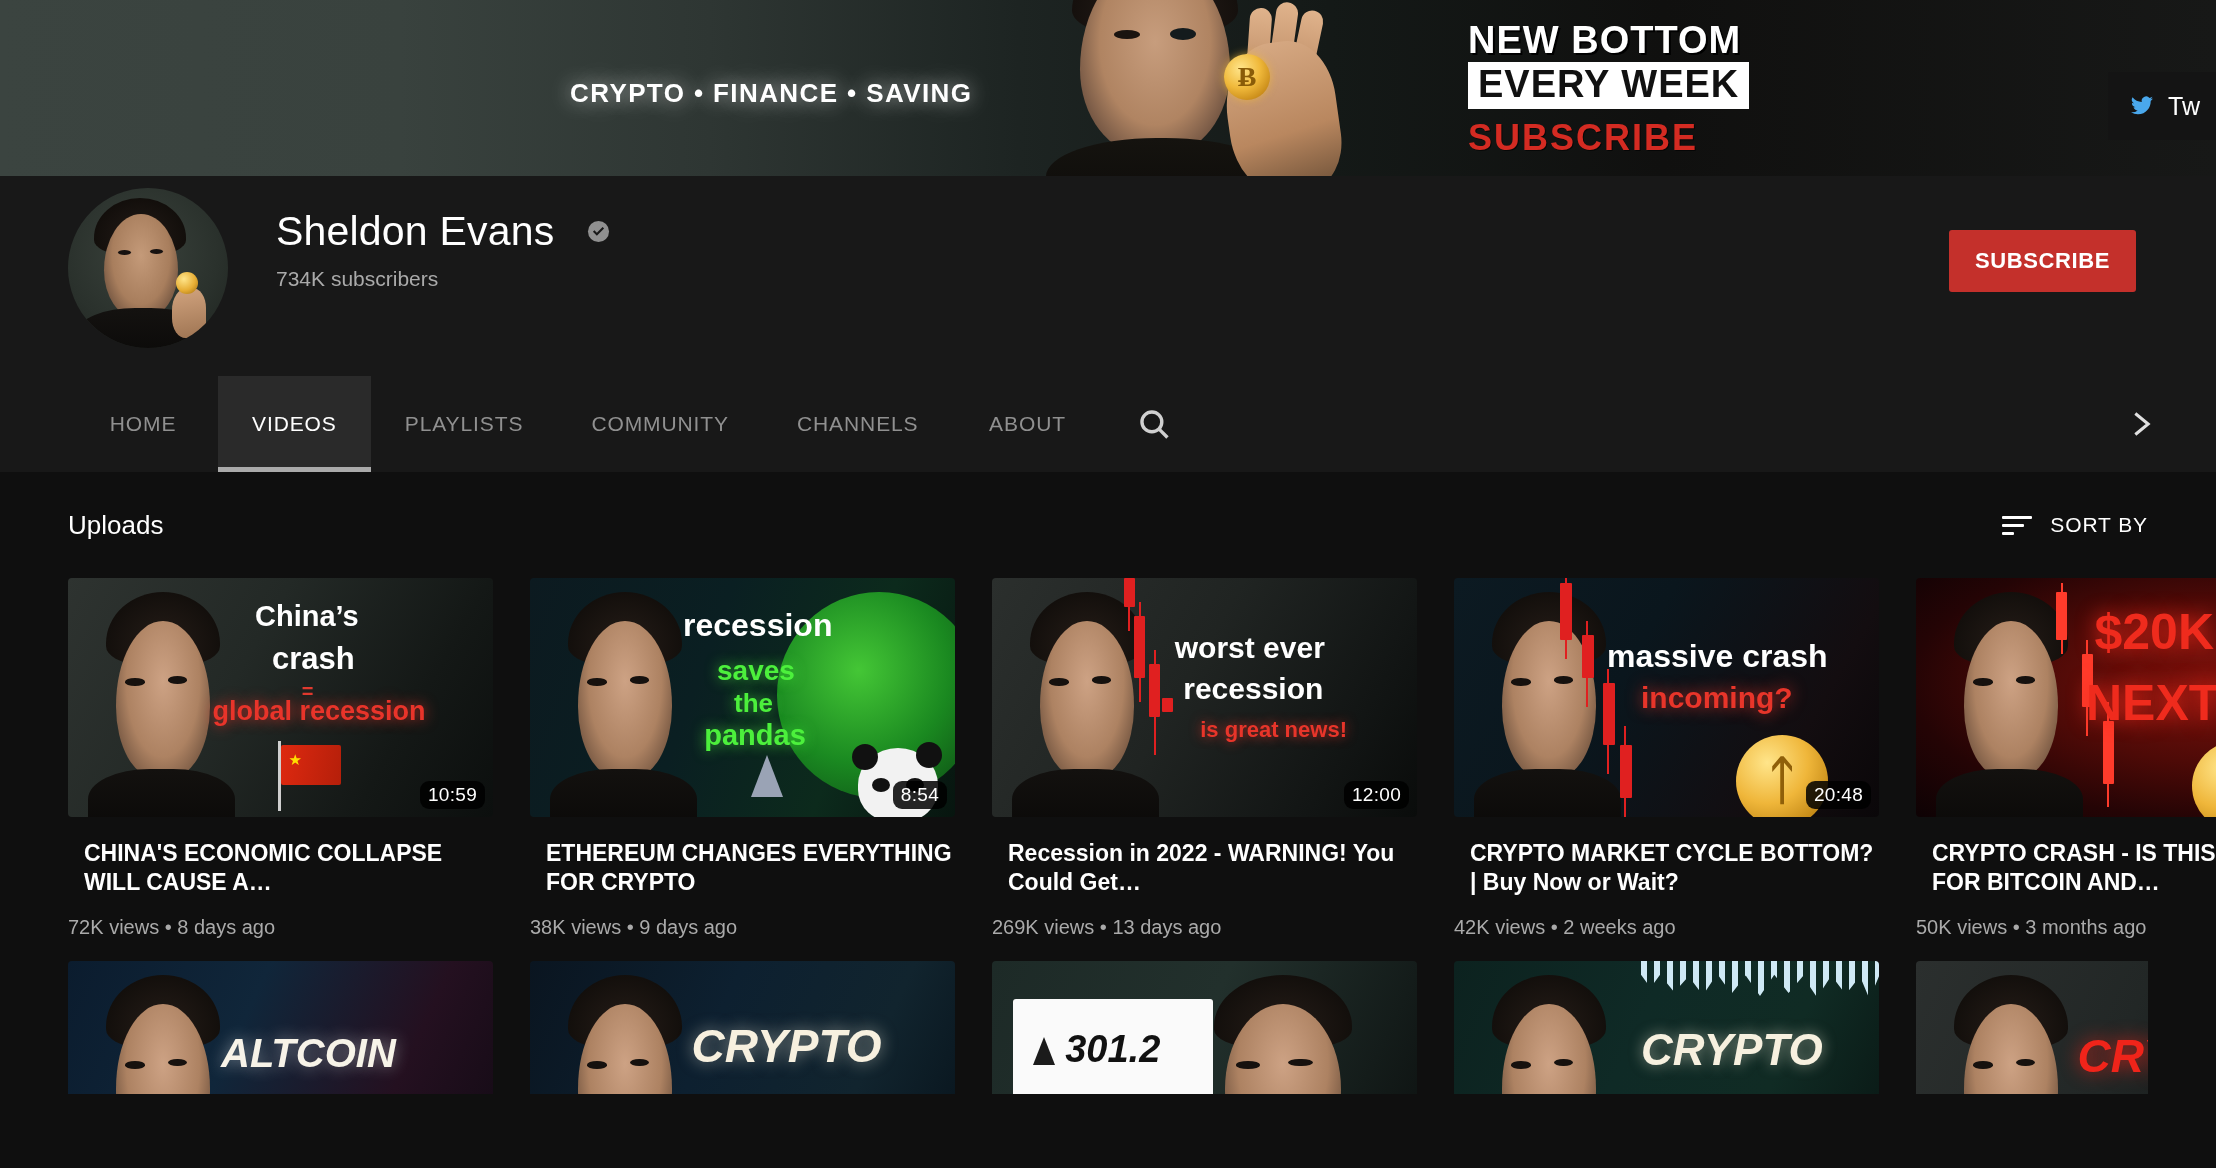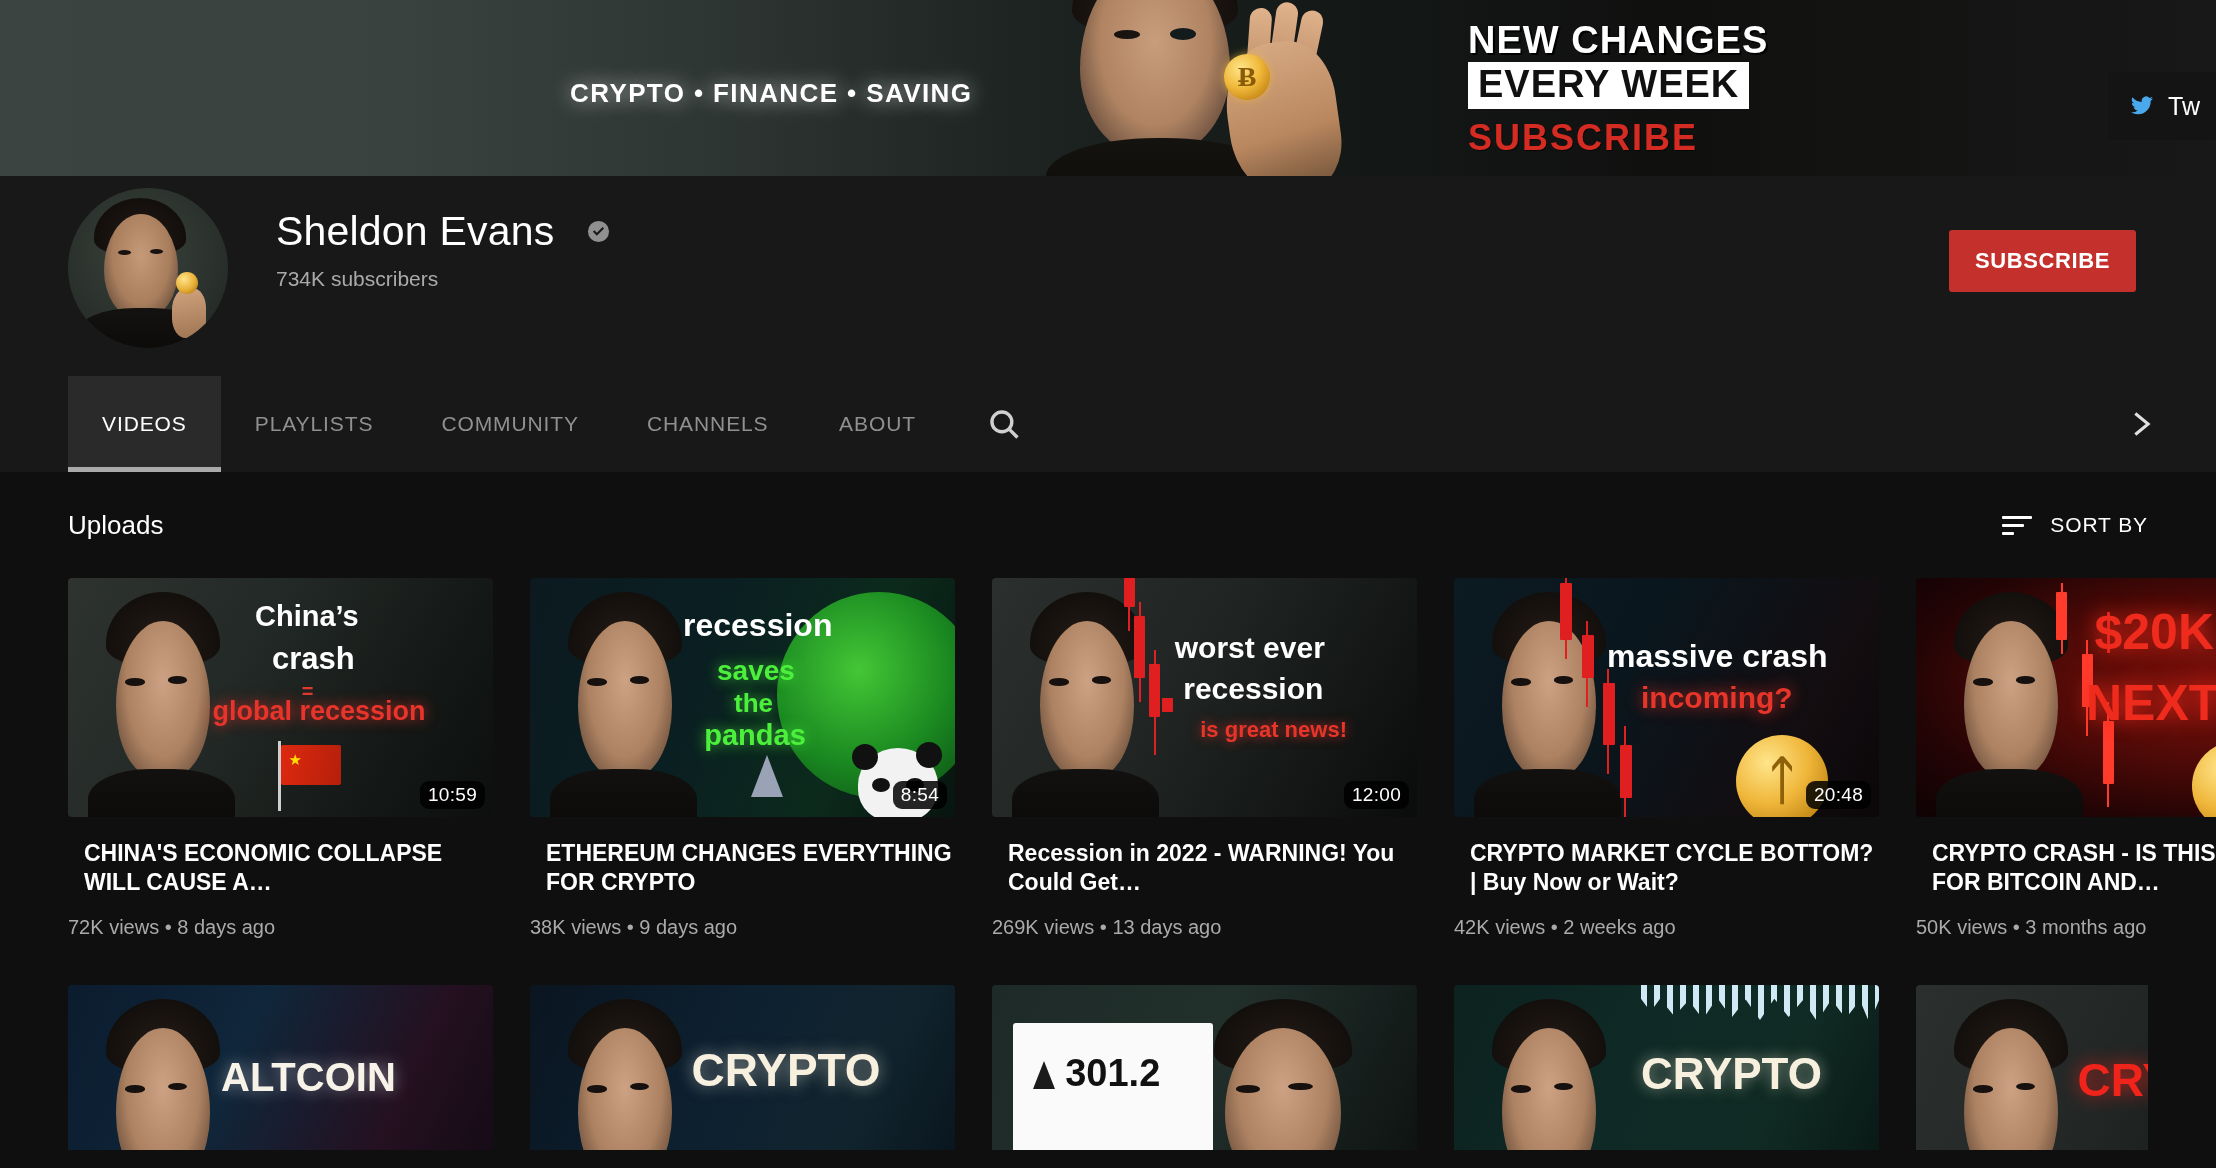--- a/index.html
+++ b/index.html
@@ -258,21 +258,21 @@
   .bg-20k   { background: radial-gradient(ellipse at 72% 44%, #7d120c 0%, #4e0a07 42%, #240405 72%, #0d0204 100%); }
   .bg-alt   { background: linear-gradient(115deg,#0b1c2e 0%,#10263a 38%,#241020 72%,#120a14 100%); }
   .bg-rally { background: linear-gradient(115deg,#0a1520 0%,#0d2030 40%,#11242e 72%,#07121a 100%); }
   .bg-port  { background: linear-gradient(115deg,#1d2a27 0%,#22302c 45%,#141c1a 80%,#0c100f 100%); }
   .bg-wint  { background: linear-gradient(115deg,#0c221f 0%,#0f2a26 40%,#102b24 70%,#081512 100%); }
   .bg-pain  { background: linear-gradient(115deg,#2b2f2e 0%,#222726 45%,#141818 80%,#0b0d0d 100%); }
 
   .candle { position: absolute; background: #e02020; border-radius: 1px; }
   .wick   { position: absolute; width: 2px; background: #e02020; }
 
-  .row2-wrap { margin-top: 46px; height: 165px; overflow: hidden; }
+  .row2-wrap { margin-top: 22px; height: 133px; overflow: hidden; font-style: italic; }
   .row2-wrap .thumb { border-radius: 4px 4px 0 0; }
 </style>
 </head>
 <body>
 
 <div class="banner">
   <div class="banner-tagline">CRYPTO • FINANCE • SAVING</div>
 
   <div class="banner-person">
     <div class="bp-hair"></div>
@@ -281,21 +281,21 @@
     <div class="bp-eye r"></div>
     <div class="bp-body"></div>
     <div class="bp-finger f1"></div>
     <div class="bp-finger f2"></div>
     <div class="bp-finger f3"></div>
     <div class="bp-hand"></div>
     <div class="bp-coin">Ƀ</div>
   </div>
 
   <div class="banner-cta">
-    <div class="cta-l1">NEW CHANGES</div>
+    <div class="cta-l1">NEW BOTTOM</div>
     <div class="cta-l2">EVERY WEEK</div>
     <div class="cta-l3">SUBSCRIBE</div>
   </div>
 
   <div class="banner-social">
     <svg class="tw-bird" viewBox="0 0 24 24">
       <path d="M23 4.6a9 9 0 0 1-2.6.7 4.5 4.5 0 0 0 2-2.5 9 9 0 0 1-2.9 1.1 4.5 4.5 0 0 0-7.7 4.1A12.8 12.8 0 0 1 2.5 3.3a4.5 4.5 0 0 0 1.4 6 4.4 4.4 0 0 1-2-.6v.1a4.5 4.5 0 0 0 3.6 4.4 4.5 4.5 0 0 1-2 .1 4.5 4.5 0 0 0 4.2 3.1A9 9 0 0 1 1 18.3a12.7 12.7 0 0 0 6.9 2c8.3 0 12.8-6.9 12.8-12.8v-.6A9 9 0 0 0 23 4.6z"></path>
     </svg>
     <span>Tw</span>
   </div>
@@ -320,20 +320,21 @@
         <path d="M10.3 16.4 6.2 12.3l1.5-1.5 2.6 2.6 6-6 1.5 1.5z" fill="#181818"></path>
       </svg>
     </div>
     <div class="chan-subs">734K subscribers</div>
   </div>
 
   <button class="subscribe-btn">SUBSCRIBE</button>
 </div>
 
 <div class="tabs-bar">
+  <div class="tab">HOME</div>
   <div class="tab active">VIDEOS</div>
   <div class="tab">PLAYLISTS</div>
   <div class="tab">COMMUNITY</div>
   <div class="tab">CHANNELS</div>
   <div class="tab">ABOUT</div>
   <div class="tab-search">
     <svg viewBox="0 0 24 24">
       <circle cx="10.5" cy="10.5" r="7"></circle>
         <line x1="15.6" y1="15.6" x2="21.5" y2="21.5"></line>
     </svg>

